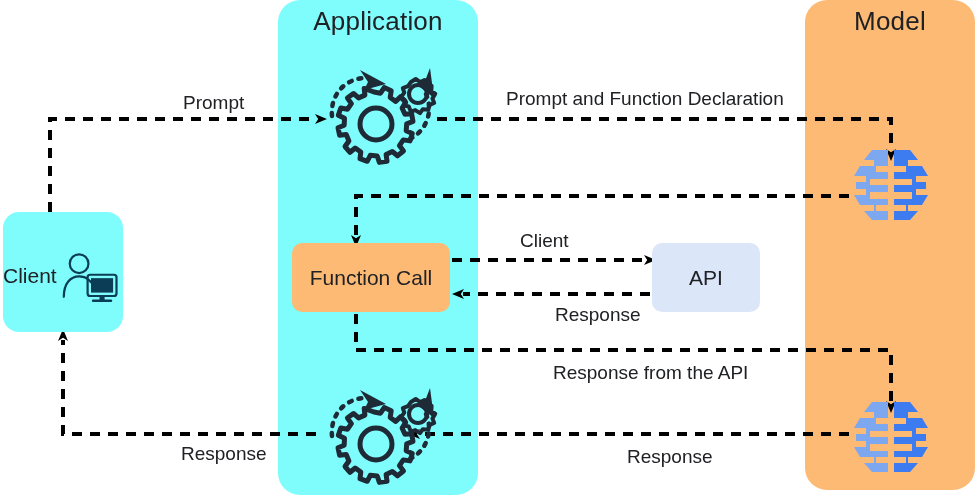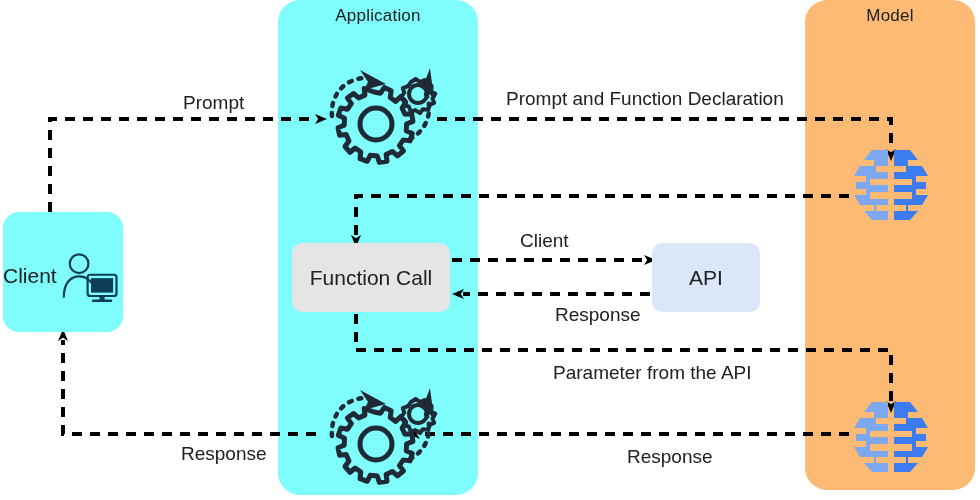--- a/index.html
+++ b/index.html
@@ -19,21 +19,21 @@
   .panel {
     position: absolute;
     border-radius: 22px;
   }
   .panel-title {
     position: absolute;
     top: 6px;
     left: 0;
     width: 100%;
     text-align: center;
-    font-size: 17px;
+    font-size: 26px;
     color: #202124;
     letter-spacing: 0.2px;
   }
   #panel-application {
     left: 278px;
     top: 0px;
     width: 200px;
     height: 495px;
     background: #7ffdfd;
   }
@@ -64,21 +64,21 @@
   }
   #box-client .node-label {
     font-size: 21px;
     color: #202124;
   }
   #box-function-call {
     left: 292px;
     top: 243px;
     width: 158px;
     height: 69px;
-    background: #e5e5e5;
+    background: #fdba74;
   }
   #box-function-call .node-label {
     font-size: 21px;
     color: #202124;
   }
   #box-api {
     left: 652px;
     top: 243px;
     width: 108px;
     height: 69px;
@@ -237,19 +237,19 @@
 
   <div class="edge-label" style="left:183px; top:92px;">Prompt</div>
 
   <div class="edge-label" style="left:506px; top:88px;">Prompt and Function Declaration</div>
 
 
   <div class="edge-label" style="left:520px; top:230px;">Client</div>
 
   <div class="edge-label" style="left:555px; top:304px;">Response</div>
 
-  <div class="edge-label" style="left:553px; top:362px;">Parameter from the API</div>
+  <div class="edge-label" style="left:553px; top:362px;">Response from the API</div>
 
   <div class="edge-label" style="left:627px; top:446px;">Response</div>
 
   <div class="edge-label" style="left:181px; top:443px;">Response</div>
 
 </div>
 
 </body></html>

